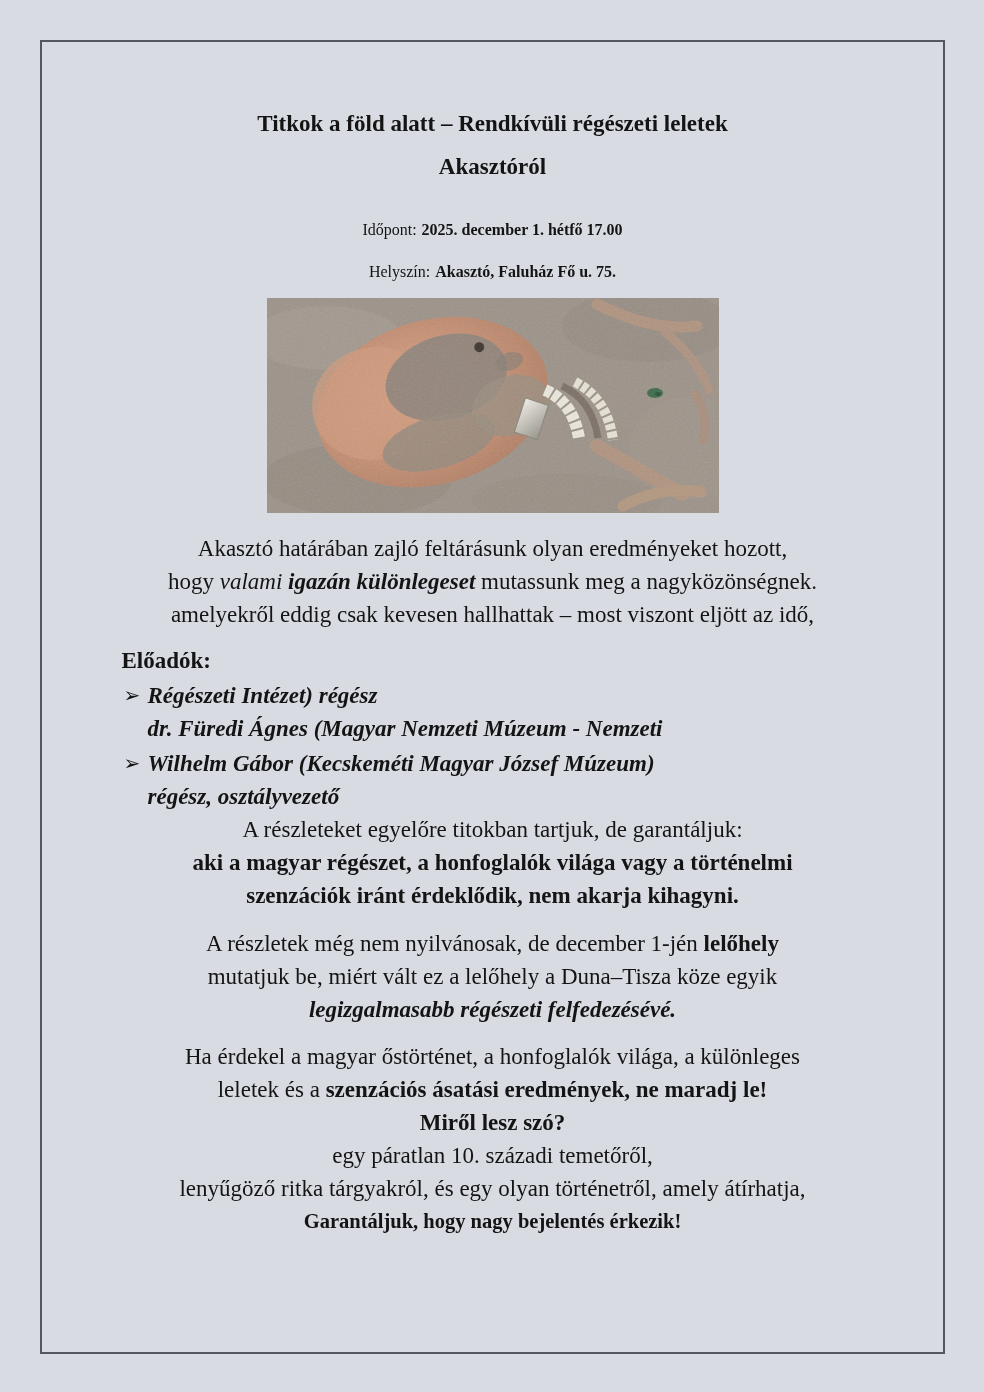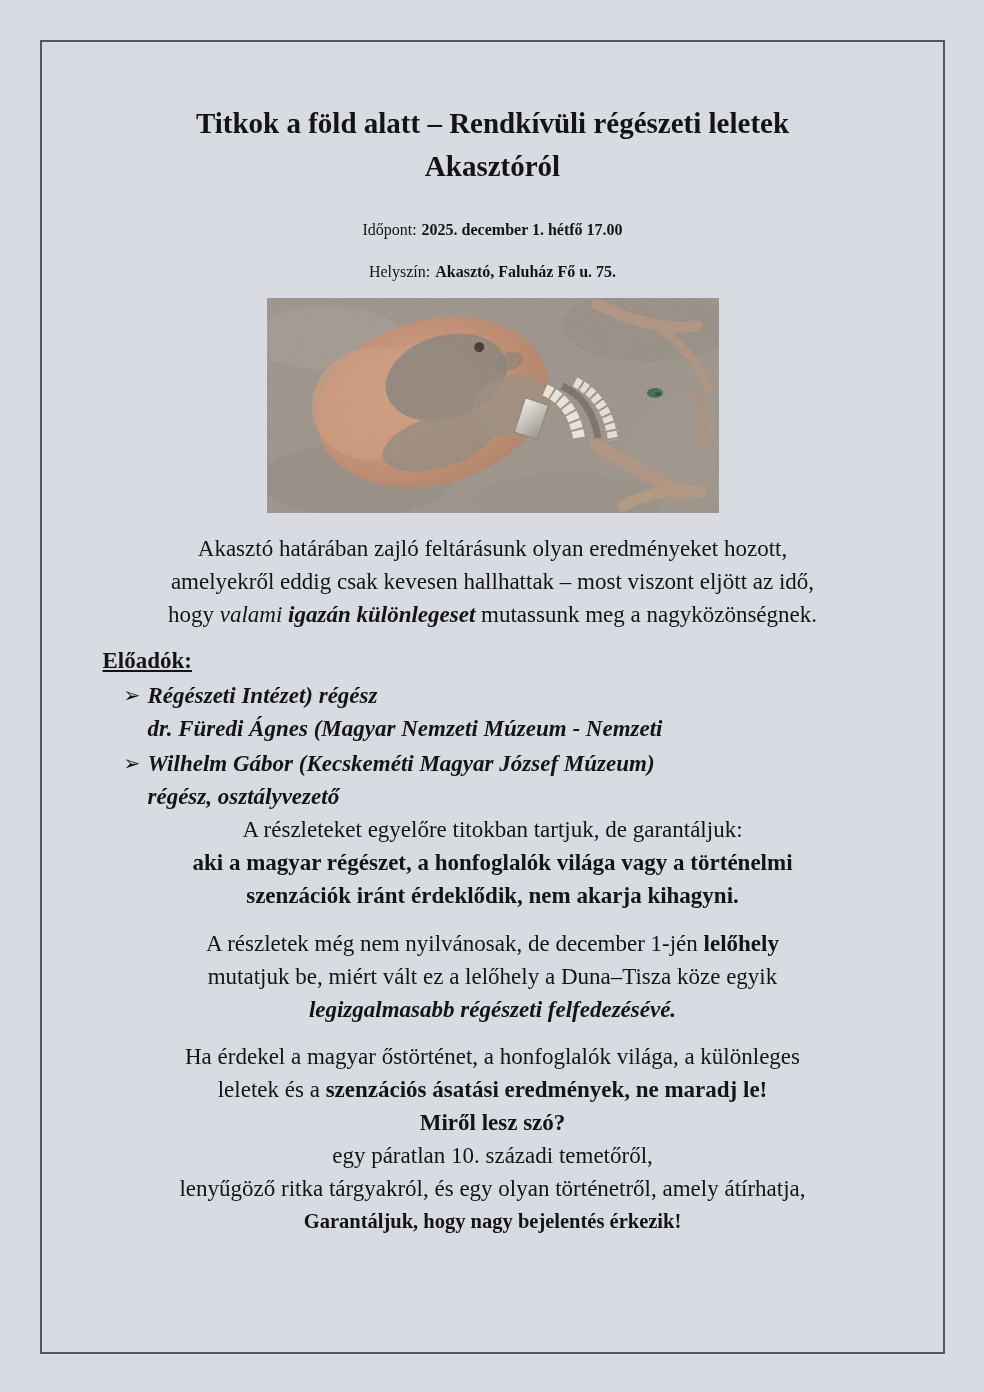--- a/index.html
+++ b/index.html
@@ -18,21 +18,21 @@
     border:2px solid #54575d;
     background:#d8dce2;
   }
   .content {
     width:780px;
     margin:0 auto;
     text-align:center;
   }
   .doc-title {
     margin-top:60px;
-    font-size:29px;
+    font-size:23px;
     line-height:43px;
     font-weight:bold;
   }
   .event-info {
     margin-top:21px;
     font-size:16px;
     line-height:42px;
   }
   .event-info .label { font-weight:normal; margin-right:5px; }
   .event-info .value { font-weight:bold; }
@@ -45,22 +45,21 @@
   }
   .lead { margin-top:19px; }
   .speakers {
     margin-top:13px;
     text-align:left;
     font-size:23px;
     line-height:33px;
   }
   .speakers-heading {
     font-weight:bold;
-    text-decoration:underline;
-    margin-left:0;
+    margin-left:19px;
   }
   .speaker-item {
     position:relative;
     padding-left:45px;
     font-weight:bold;
     font-style:italic;
     margin-top:2px;
   }
   .speaker-item .bullet {
     position:absolute;
@@ -148,22 +147,22 @@
         <path d="M308,84 q32,16 38,58" stroke="#e7e2d5" stroke-width="10" fill="none" stroke-dasharray="6 2"></path>
         <g transform="rotate(18 265 122)">
           <rect x="252" y="103" width="24" height="36" fill="url(#gPlate)" stroke="#87847b" stroke-width="1"></rect>
         </g>
         <rect width="452" height="215" filter="url(#fGrain)" opacity="0.16"></rect>
       </svg>
     </div>
 
     <div class="para lead">
       <span class="line">Akasztó határában zajló feltárásunk olyan eredményeket hozott,</span>
+      <span class="line"><span>hogy </span><span class="i">valami </span><span class="bi">igazán különlegeset</span><span> mutassunk meg a nagyközönségnek.</span></span>
       <span class="line">amelyekről eddig csak kevesen hallhattak – most viszont eljött az idő,</span>
-      <span class="line"><span>hogy </span><span class="i">valami </span><span class="bi">igazán különlegeset</span><span> mutassunk meg a nagyközönségnek.</span></span>
     </div>
 
     <div class="speakers">
       <div class="speakers-heading">Előadók:</div>
       <div class="speaker-item">
         <span class="bullet">➢</span>
         <span class="line">Régészeti Intézet) régész</span>
         <span class="line">dr. Füredi Ágnes (Magyar Nemzeti Múzeum - Nemzeti</span>
       </div>
       <div class="speaker-item">

